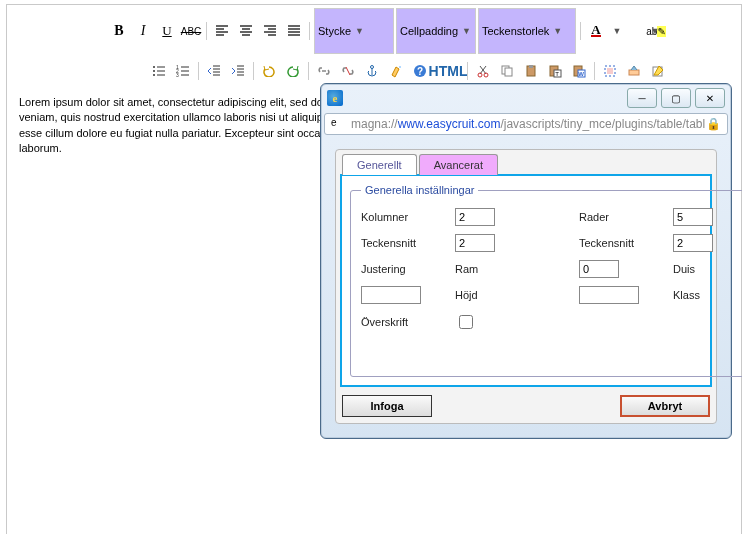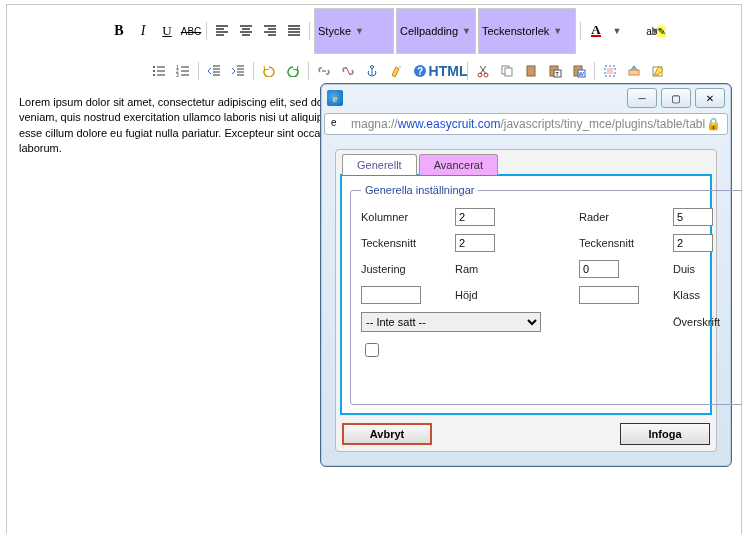--- a/index.html
+++ b/index.html
@@ -285,29 +285,28 @@
             <span class="lbl">Justering</span>
             <span class="lbl">Ram</span>
             <span><input class="inp-s" value="0" style=""></span>
 
             <span class="lbl">Duis</span>
             <span><input class="inp-m" value="" style=""></span>
             <span class="lbl">Höjd</span>
             <span><input class="inp-m" value="" style=""></span>
 
             <span class="lbl">Klass</span>
-            <span style="grid-column: span 3;"><select class="sel sel-ww"><option>-- Inte satt --</option></select></span>
 
             <span class="lbl">Överskrift</span>
             <span><input type="checkbox" class="chk" style=""></span>
             <span></span>
               <span></span>
           </div>
           <div class="empty-space"></div>
         </fieldset>
       </div>
       <div class="btnbar">
+        <button class="fbtn">Infoga</button>
         <button class="fbtn cancel">Avbryt</button>
-        <button class="fbtn">Infoga</button>
       </div>
     </div>
   </div>
 </div>
 
 </body></html>

